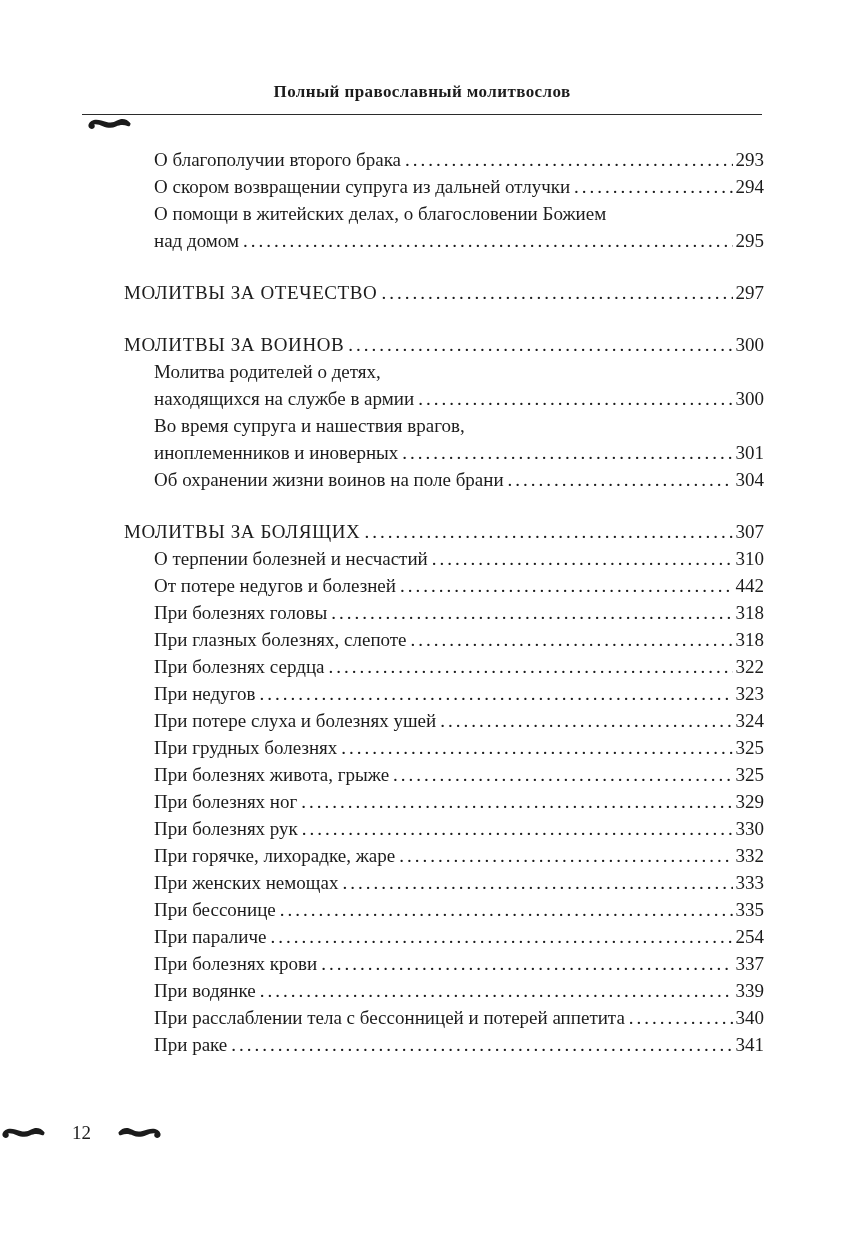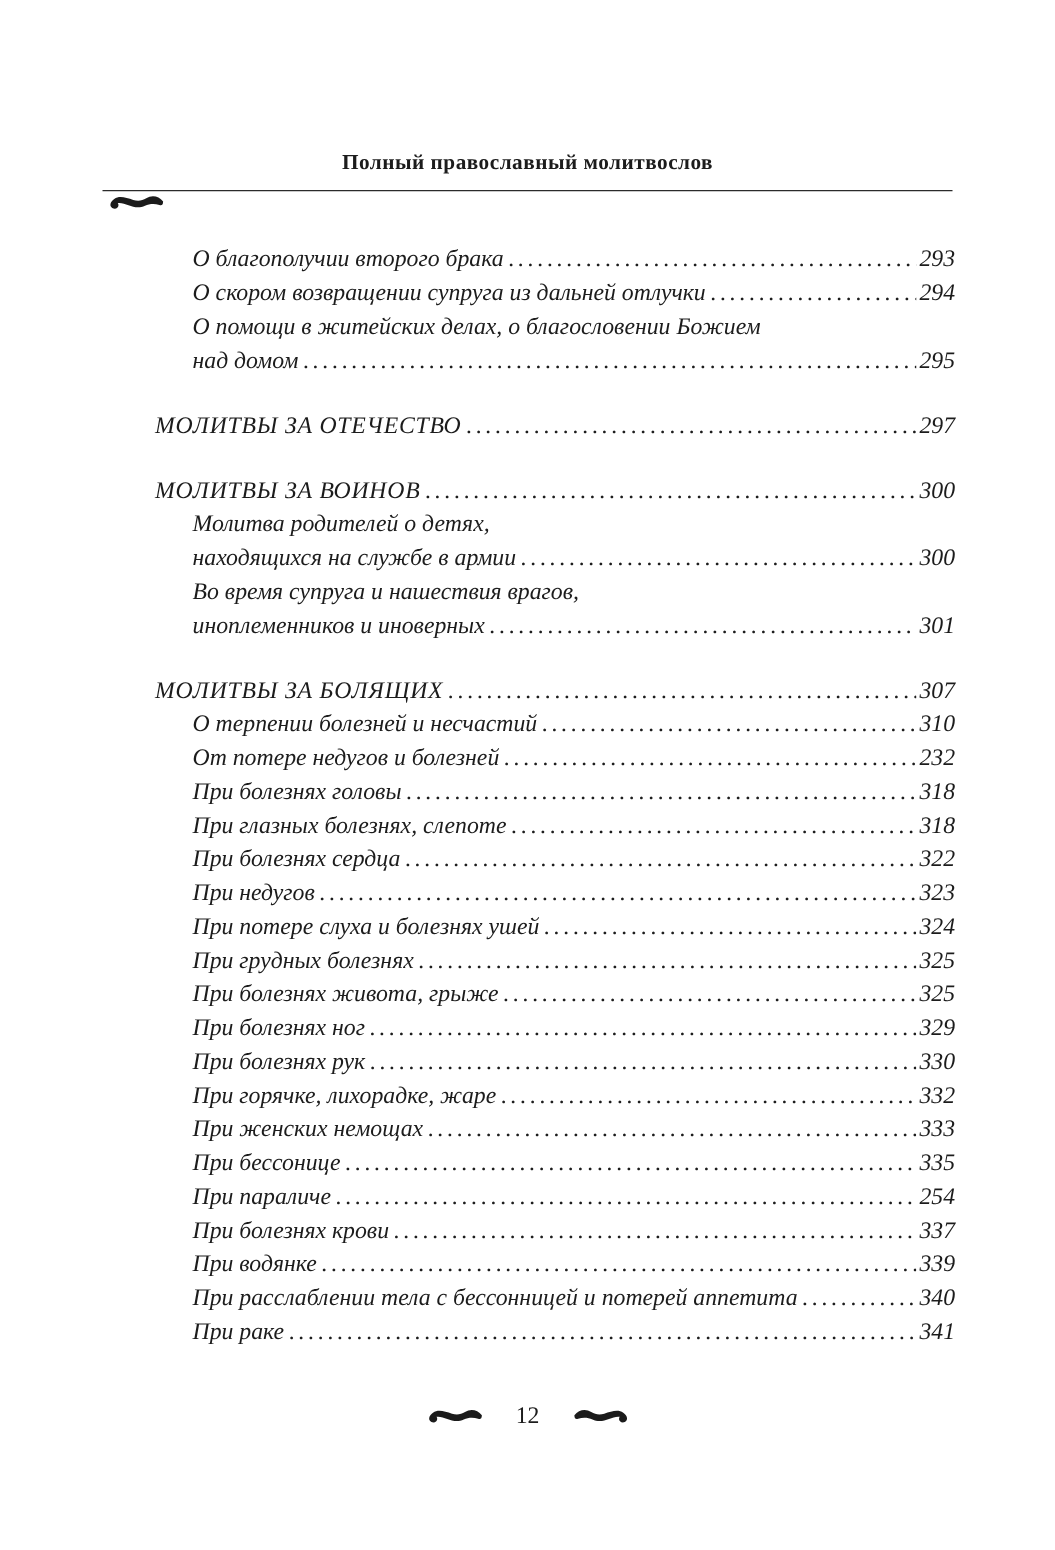--- a/index.html
+++ b/index.html
@@ -6,39 +6,39 @@
   html, body { margin: 0; padding: 0; }
   body {
     width: 844px;
     height: 1240px;
     background: #ffffff;
     color: #1c1c1c;
     font-family: "Liberation Serif", "DejaVu Serif", serif;
     position: relative;
     overflow: hidden;
   }
-  .header { padding-top: 120px; }
+  .header { padding-top: 82px; }
   .header-title {
     text-align: center;
     font-weight: 700;
     font-size: 17px;
     letter-spacing: 0.4px;
   }
   .header-rule {
     position: relative;
     margin: 9px 82px 0 82px;
     border-bottom: 1.6px solid #2b2b2b;
     height: 4px;
   }
   .header-flourish {
     position: absolute;
     left: 4px;
     top: 4px;
   }
-  .content { margin: 41px 80px 0 82px; font-style: italic; }
+  .content { margin: 31px 80px 0 82px; }
   .toc-entry.section { margin-top: 25px; padding-left: 42px; }
   .toc-entry.section .toc-text { letter-spacing: 0.6px; }
   .toc-entry.sub { padding-left: 72px; }
   .toc-line {
     display: flex;
     align-items: baseline;
     font-size: 19px;
     line-height: 27px;
   }
   .toc-text { white-space: nowrap; }
@@ -56,21 +56,20 @@
     font-size: 19px;
     color: #1c1c1c;
   }
   .toc-page { white-space: nowrap; }
   .footer {
     position: absolute;
     top: 1122px;
     left: 0;
     width: 100%;
     display: flex;
-    justify-content: center;
     align-items: center;
     gap: 26px;
   }
   .footer-page { font-size: 19px; }
   .flourish { display: inline-block; line-height: 0; }
   .flourish svg { display: block; }
   .mirrored svg { transform: scaleX(-1); }
 </style>
 </head>
 <body>
@@ -141,39 +140,46 @@
         <div class="toc-entry sub">
           <div class="toc-line">
             <span class="toc-text">Во время супруга и нашествия врагов,</span>
           </div>
           <div class="toc-line">
             <span class="toc-text">иноплеменников и иноверных</span>
             <span class="dots"></span>
             <span class="toc-page">301</span>
           </div>
         </div>
+        <div class="toc-entry sub">
+          <div class="toc-line">
+            <span class="toc-text">Об охранении жизни воинов на поле брани</span>
+            <span class="dots"></span>
+            <span class="toc-page">304</span>
+          </div>
+        </div>
         <div class="toc-entry section">
           <div class="toc-line">
             <span class="toc-text">МОЛИТВЫ ЗА БОЛЯЩИХ</span>
             <span class="dots"></span>
             <span class="toc-page">307</span>
           </div>
         </div>
         <div class="toc-entry sub">
           <div class="toc-line">
             <span class="toc-text">О терпении болезней и несчастий</span>
             <span class="dots"></span>
             <span class="toc-page">310</span>
           </div>
         </div>
         <div class="toc-entry sub">
           <div class="toc-line">
             <span class="toc-text">От потере недугов и болезней</span>
             <span class="dots"></span>
-            <span class="toc-page">232</span>
+            <span class="toc-page">442</span>
           </div>
         </div>
         <div class="toc-entry sub">
           <div class="toc-line">
             <span class="toc-text">При болезнях головы</span>
             <span class="dots"></span>
             <span class="toc-page">318</span>
           </div>
         </div>
         <div class="toc-entry sub">

